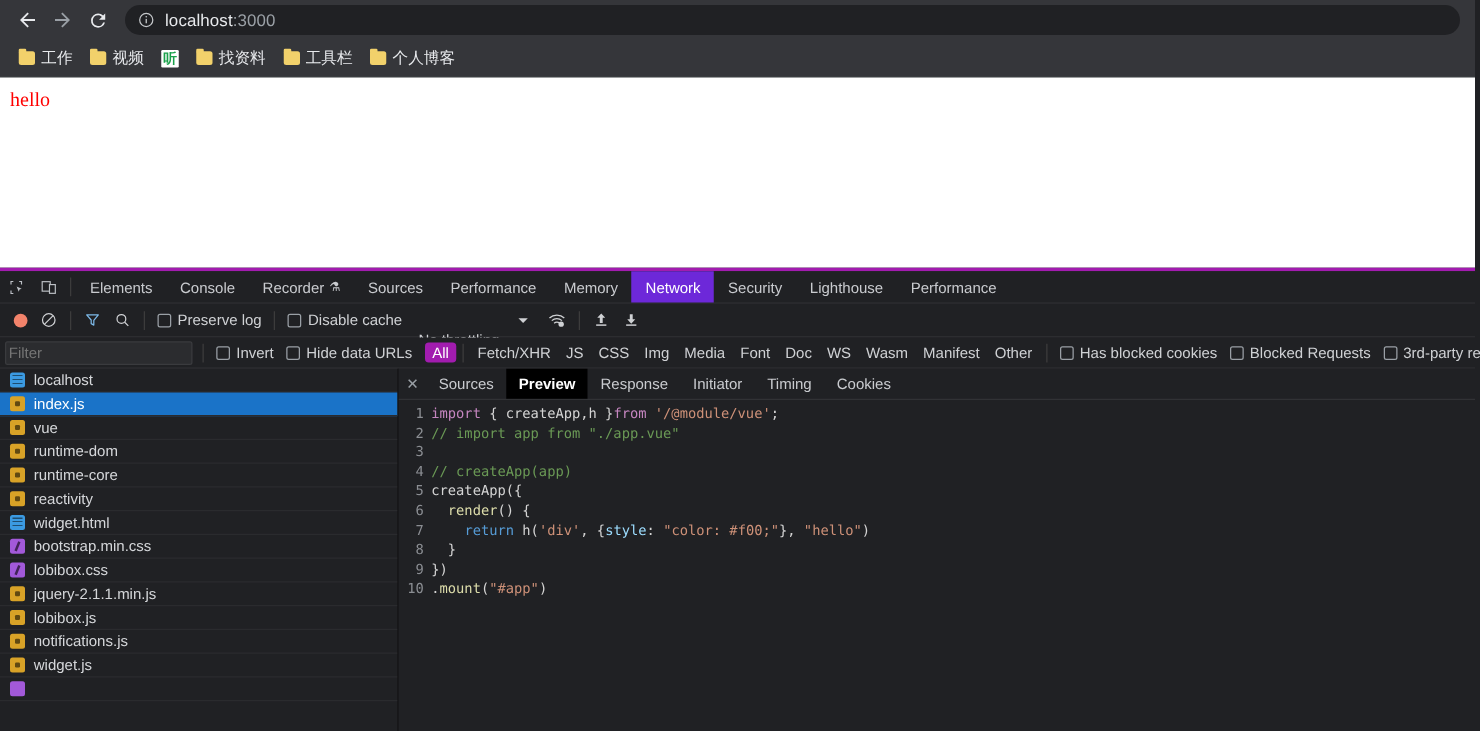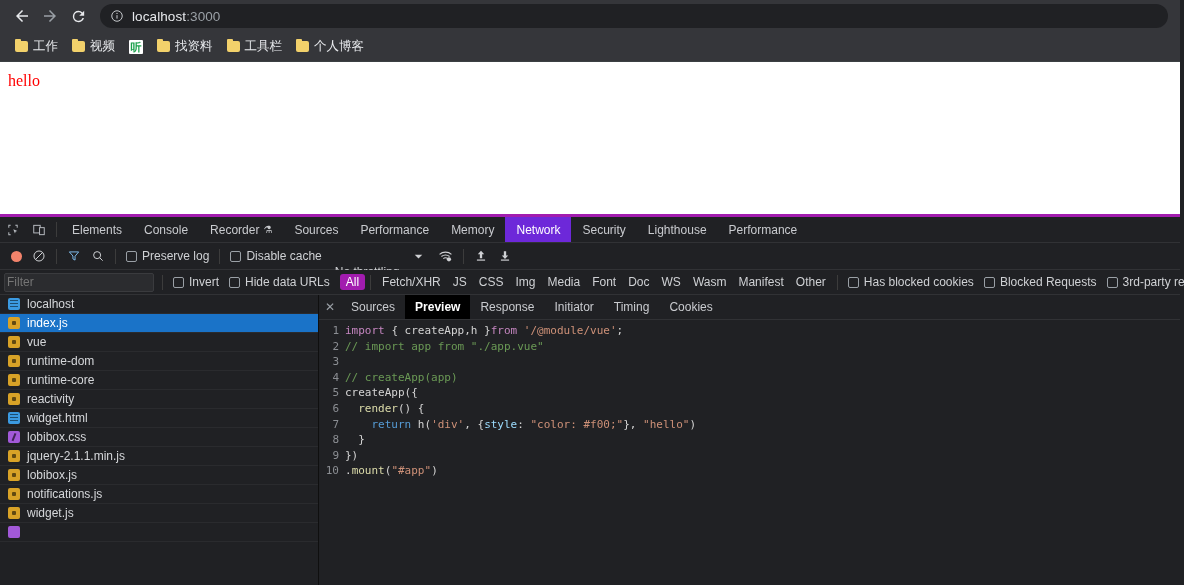--- a/index.html
+++ b/index.html
@@ -438,20 +438,26 @@
           <div class="net-row">
             <span class="ficon doc">
                 <span class="lines"></span>
               </span>
             <span>widget.html</span>
           </div>
           <div class="net-row">
             <span class="ficon css">
                 <span class="slash"></span>
               </span>
+            <span>bootstrap.min.css</span>
+          </div>
+          <div class="net-row">
+            <span class="ficon css">
+                <span class="slash"></span>
+              </span>
             <span>lobibox.css</span>
           </div>
           <div class="net-row">
             <span class="ficon js">
                 <span class="sq"></span>
               </span>
             <span>jquery-2.1.1.min.js</span>
           </div>
           <div class="net-row">
             <span class="ficon js">

